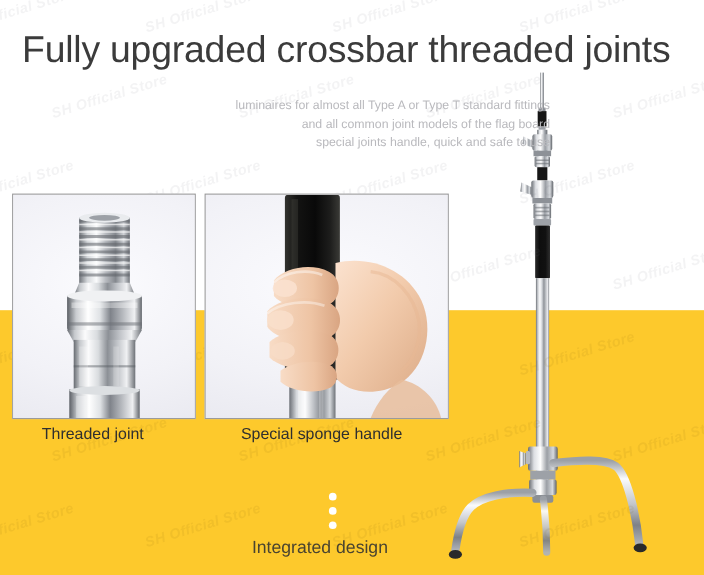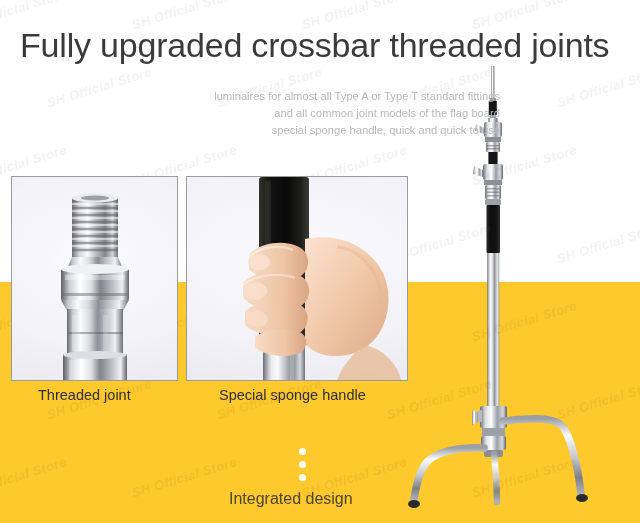--- a/index.html
+++ b/index.html
@@ -237,21 +237,21 @@
     <ellipse cx="14" cy="446" rx="6" ry="4" fill="#2a2a2a"></ellipse>
 
     <path d="M94 396 C 96 412, 97 428, 97 444" fill="none" stroke="url(#chromeLegH)" stroke-width="6.5" stroke-linecap="round" opacity="0.95"></path>
   </svg>
 
   <div id="title">Fully upgraded crossbar threaded joints</div>
 
   <div id="subtitle">
     <div>luminaires for almost all Type A or Type T standard fittings</div>
     <div>and all common joint models of the flag board</div>
-    <div>special sponge handle, quick and quick to use</div>
+    <div>special joints handle, quick and safe to use</div>
   </div>
 
   <div class="panel" id="panel-threaded">
     <div class="panel-bg"></div>
     <svg id="bolt" width="120" height="195" viewBox="0 0 120 195">
       <defs>
         <linearGradient id="bChrome" x1="0" y1="0" x2="1" y2="0">
           <stop offset="0%" stop-color="#676b71"></stop>
           <stop offset="10%" stop-color="#c6c9cd"></stop>
           <stop offset="24%" stop-color="#fbfbfc"></stop>

